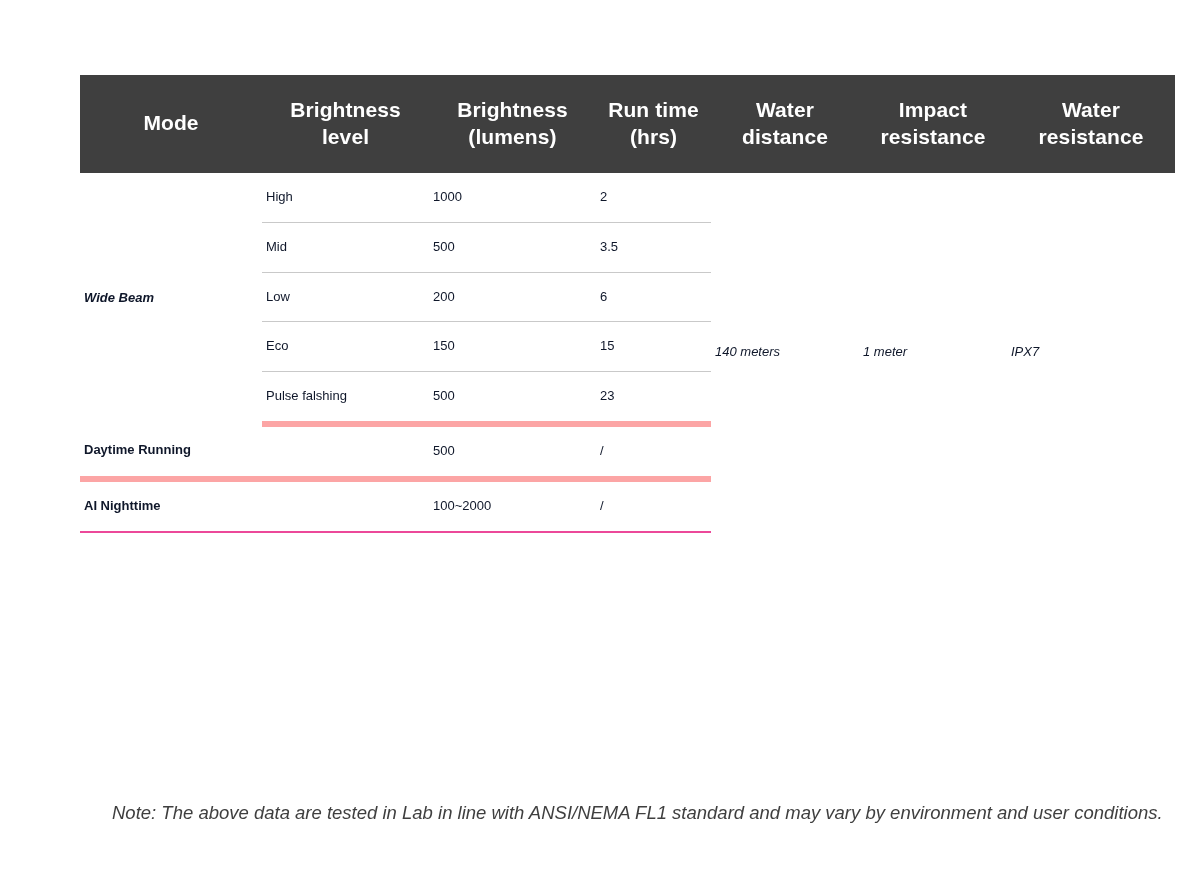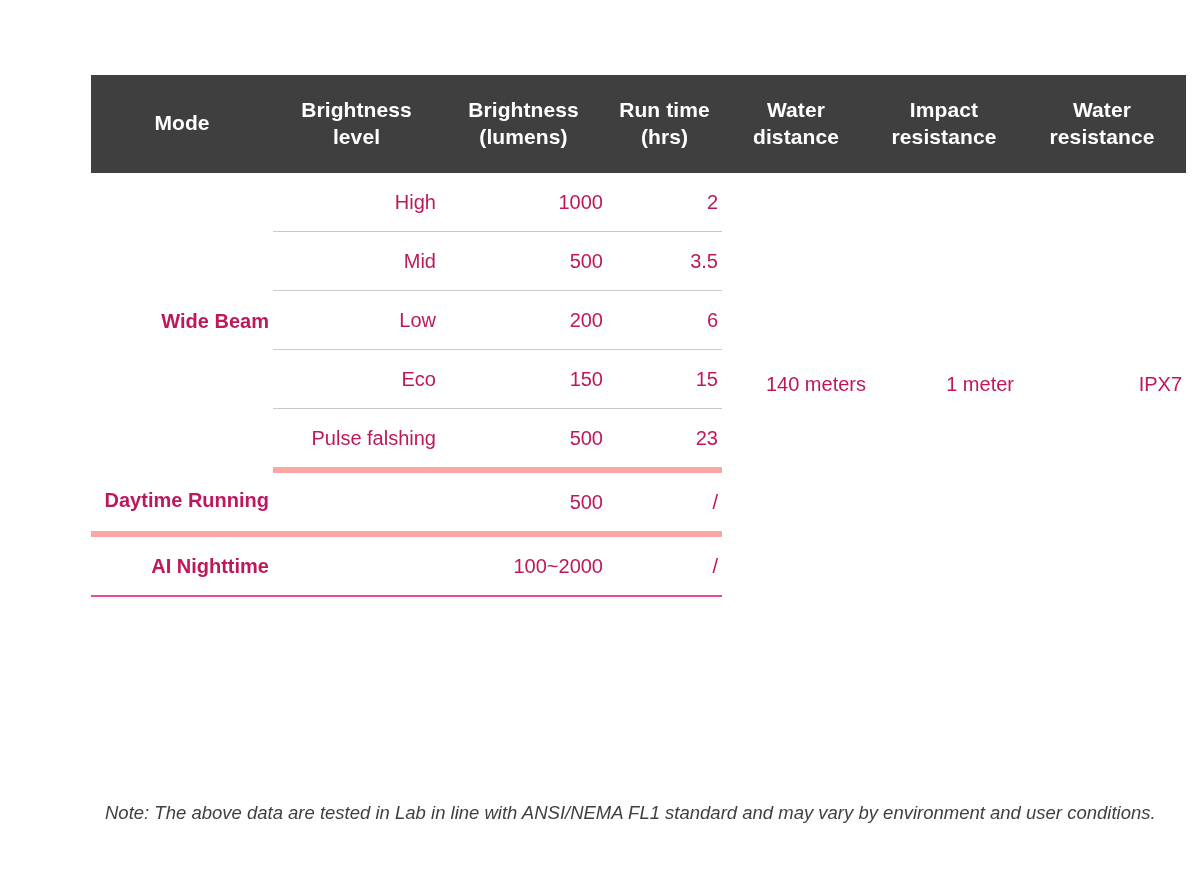--- a/index.html
+++ b/index.html
@@ -10,21 +10,21 @@
   body {
     width: 1200px;
     height: 882px;
     font-family: "Liberation Sans", sans-serif;
     color: #404040;
     position: relative;
     overflow: hidden;
   }
   .sheet {
     position: absolute;
-    left: 91px;
+    left: 80px;
     top: 75px;
     width: 1095px;
   }
   table.spec {
     border-collapse: collapse;
     width: 1095px;
     table-layout: fixed;
   }
   table.spec thead th {
     background: #3f3f3f;
@@ -39,23 +39,23 @@
   }
   .col-mode { width: 182px; }
   .col-level { width: 167px; }
   .col-lumens { width: 167px; }
   .col-runtime { width: 115px; }
   .col-beam { width: 148px; }
   .col-impact { width: 148px; }
   .col-water { width: 168px; }
 
   table.spec tbody td {
-    font-size: 20px;
-    color: #be185d;
-    text-align: right;
+    font-size: 13px;
+    color: #0f172a;
+    text-align: left;
     vertical-align: middle;
     padding: 16px 4px;
     line-height: 1.3;
     background: #ffffff;
   }
   td.mode-cell {
     font-weight: bold;
     color: #3f3f3f;
     font-size: 21px;
   }
@@ -63,24 +63,25 @@
     border-bottom: 1px solid #c9c9c9;
   }
   tr.group-end td {
     border-bottom: 6px solid #fca5a5;
   }
   tr.last-row td {
     border-bottom: 2px solid #ec4899;
   }
   td.merged {
     border-bottom: none;
+    font-style: italic;
   }
   .note {
     position: absolute;
-    left: 105px;
+    left: 112px;
     top: 800px;
     width: 1055px;
     font-size: 18.5px;
     font-style: italic;
     color: #3f3f3f;
     line-height: 1.45;
   }
 </style>
 </head>
 <body>

